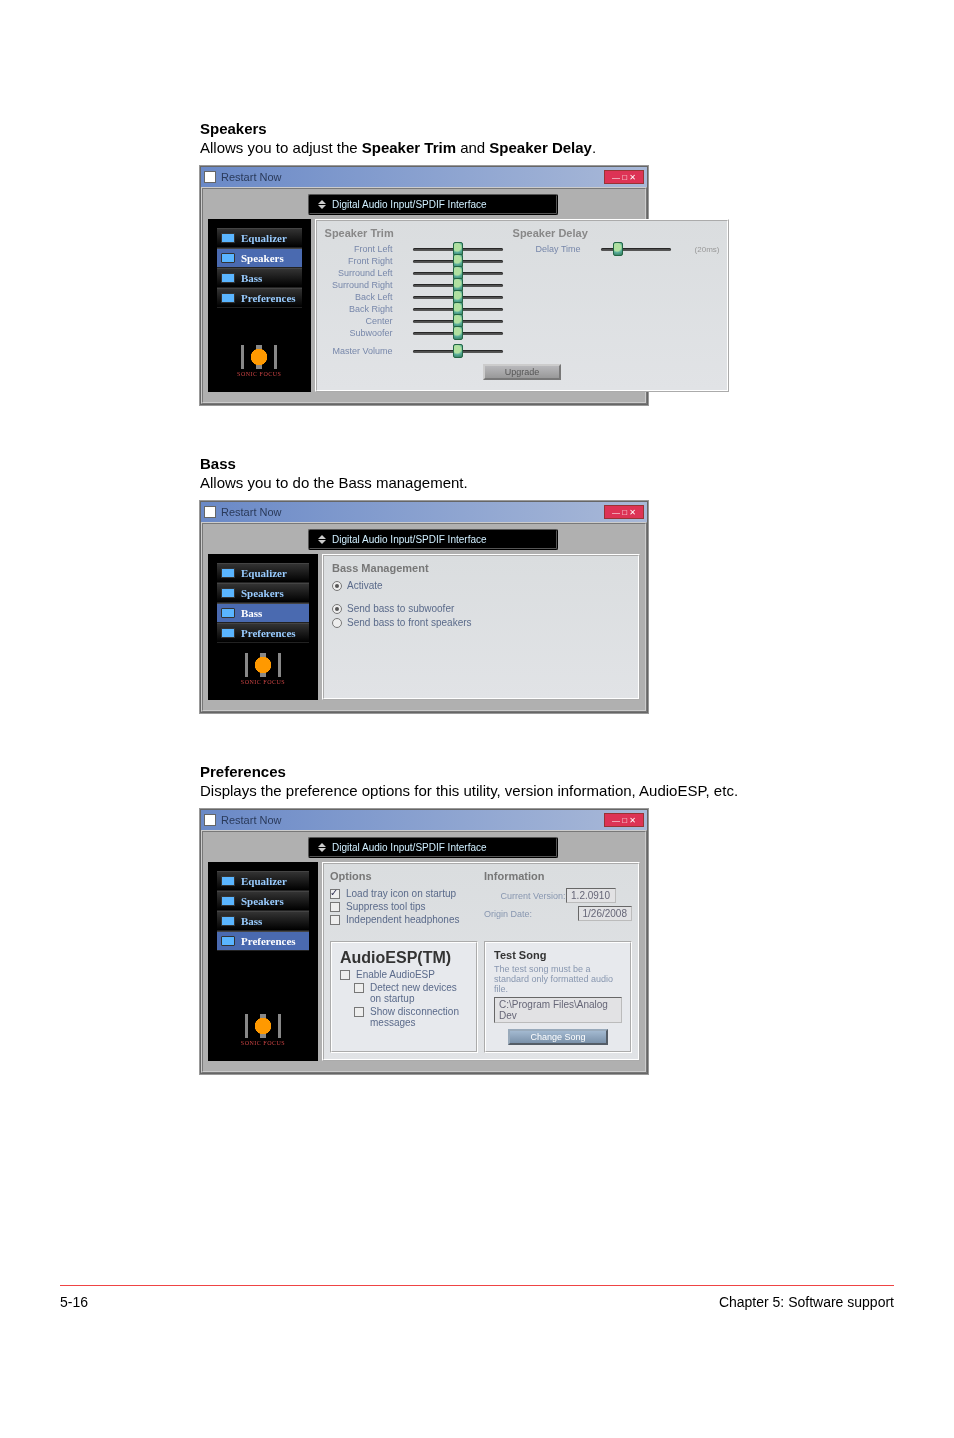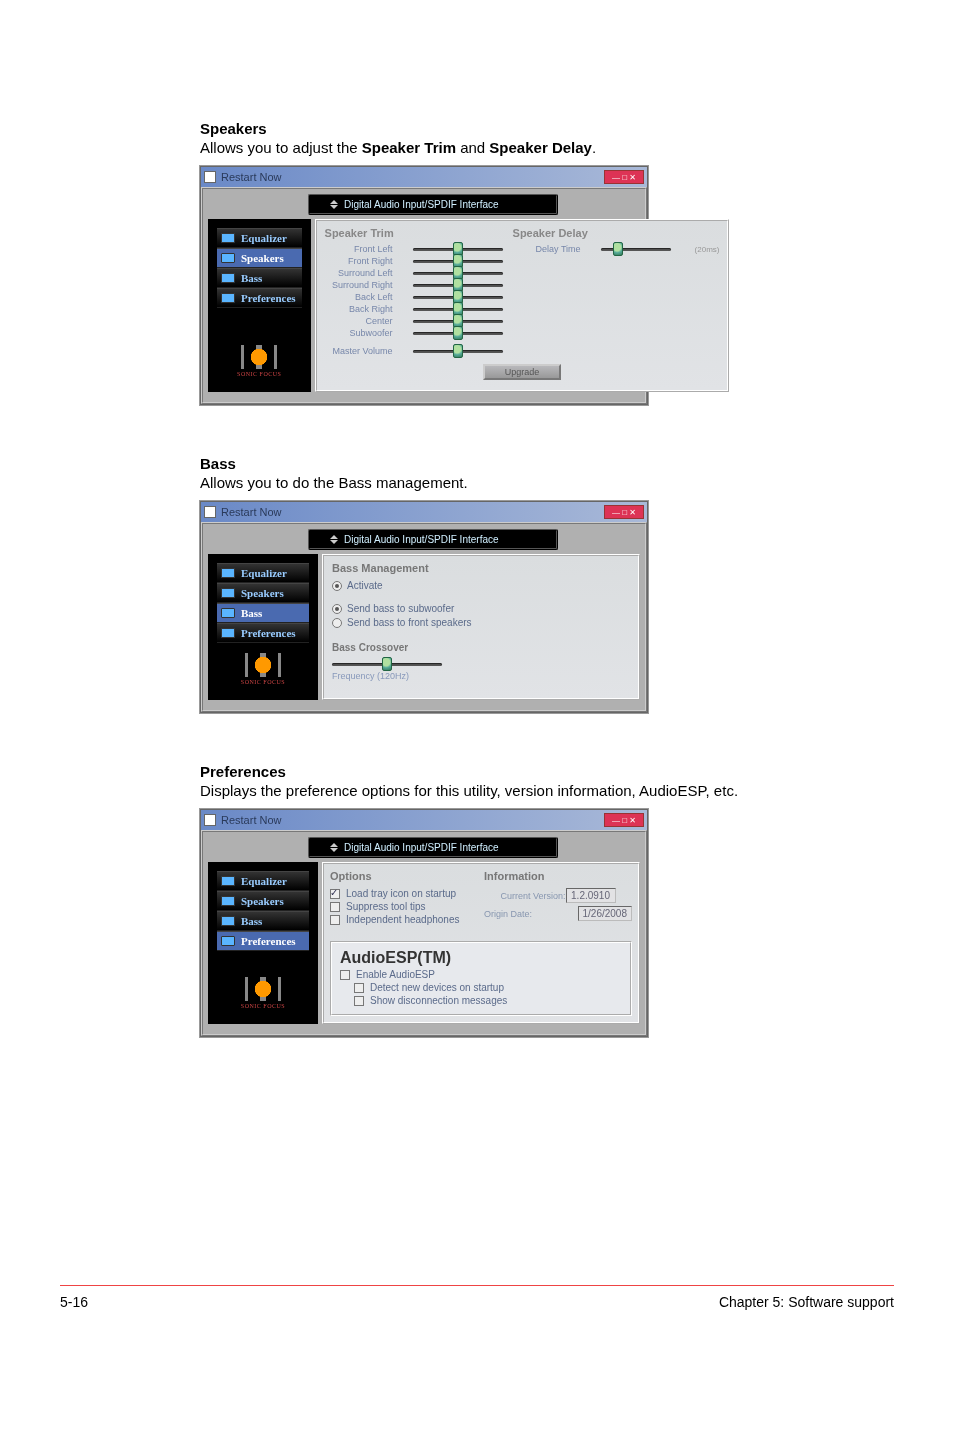--- a/index.html
+++ b/index.html
@@ -74,21 +74,21 @@
     background-image: linear-gradient(#b0b0b0,#b0b0b0);
     border: 2px ridge #ccc;
   }
   .breadcrumb {
     margin: 0 0 4px 100px;
     display: flex;
     align-items: center;
     font-size: 10px;
     color: #d0efff;
     background: #000;
-    padding: 3px 20px;
+    padding: 3px 8px;
     border: 2px ridge #555;
     border-radius: 2px;
     width: 250px;
   }
   .breadcrumb-spin {
     display: inline-flex;
     flex-direction: column;
     margin-right: 6px;
   }
   .breadcrumb-spin span {
@@ -493,30 +493,20 @@
             <div style="height:6px"></div>
             <div class="radio">
                 <span class="r sel"></span>
                 <span>Send bass to subwoofer</span>
               </div>
             <div class="radio">
                 <span class="r"></span>
                 <span>Send bass to front speakers</span>
               </div>
 
-            <div style="margin-top:14px">
-              <div class="panel-title" style="font-size:10px">Bass Crossover</div>
-              <div class="slider-row">
-                  <span class="slider-track" style="width:110px">
-                    <span class="slider-line"></span>
-                    <span class="slider-thumb"></span>
-                  </span>
-                </div>
-              <div class="freq-note">Frequency (120Hz)</div>
-            </div>
           </div>
         </div>
       </div>
     </div>
   </div>
 
   <div class="section-block">
     <div class="section-title">Preferences</div>
     <div class="section-desc">Displays the preference options for this utility, version information, AudioESP, etc.</div>
 
@@ -598,20 +588,26 @@
                   </div>
                 <div class="opt-row" style="margin-left:14px">
                     <span class="ck"></span>
                     <span>Detect new devices on startup</span>
                   </div>
                 <div class="opt-row" style="margin-left:14px">
                     <span class="ck"></span>
                     <span>Show disconnection messages</span>
                   </div>
               </div>
+              <div class="col subpanel">
+                <div style="font-weight:bold;color:#333;font-size:11px">Test Song</div>
+                <div class="info-label" style="margin:3px 0">The test song must be a standard only formatted audio file.</div>
+                <div class="field" style="width:100%;text-align:left">C:\Program Files\Analog Dev</div>
+                <div class="center"><span class="btn3d" style="background:linear-gradient(#a3b9d0,#7a91aa);color:#fff;border-color:#9ab">Change Song</span></div>
+              </div>
             </div>
           </div>
         </div>
       </div>
     </div>
   </div>
 
   <div class="footer">
     <span>5-16</span>
     <span>Chapter 5: Software support</span>

